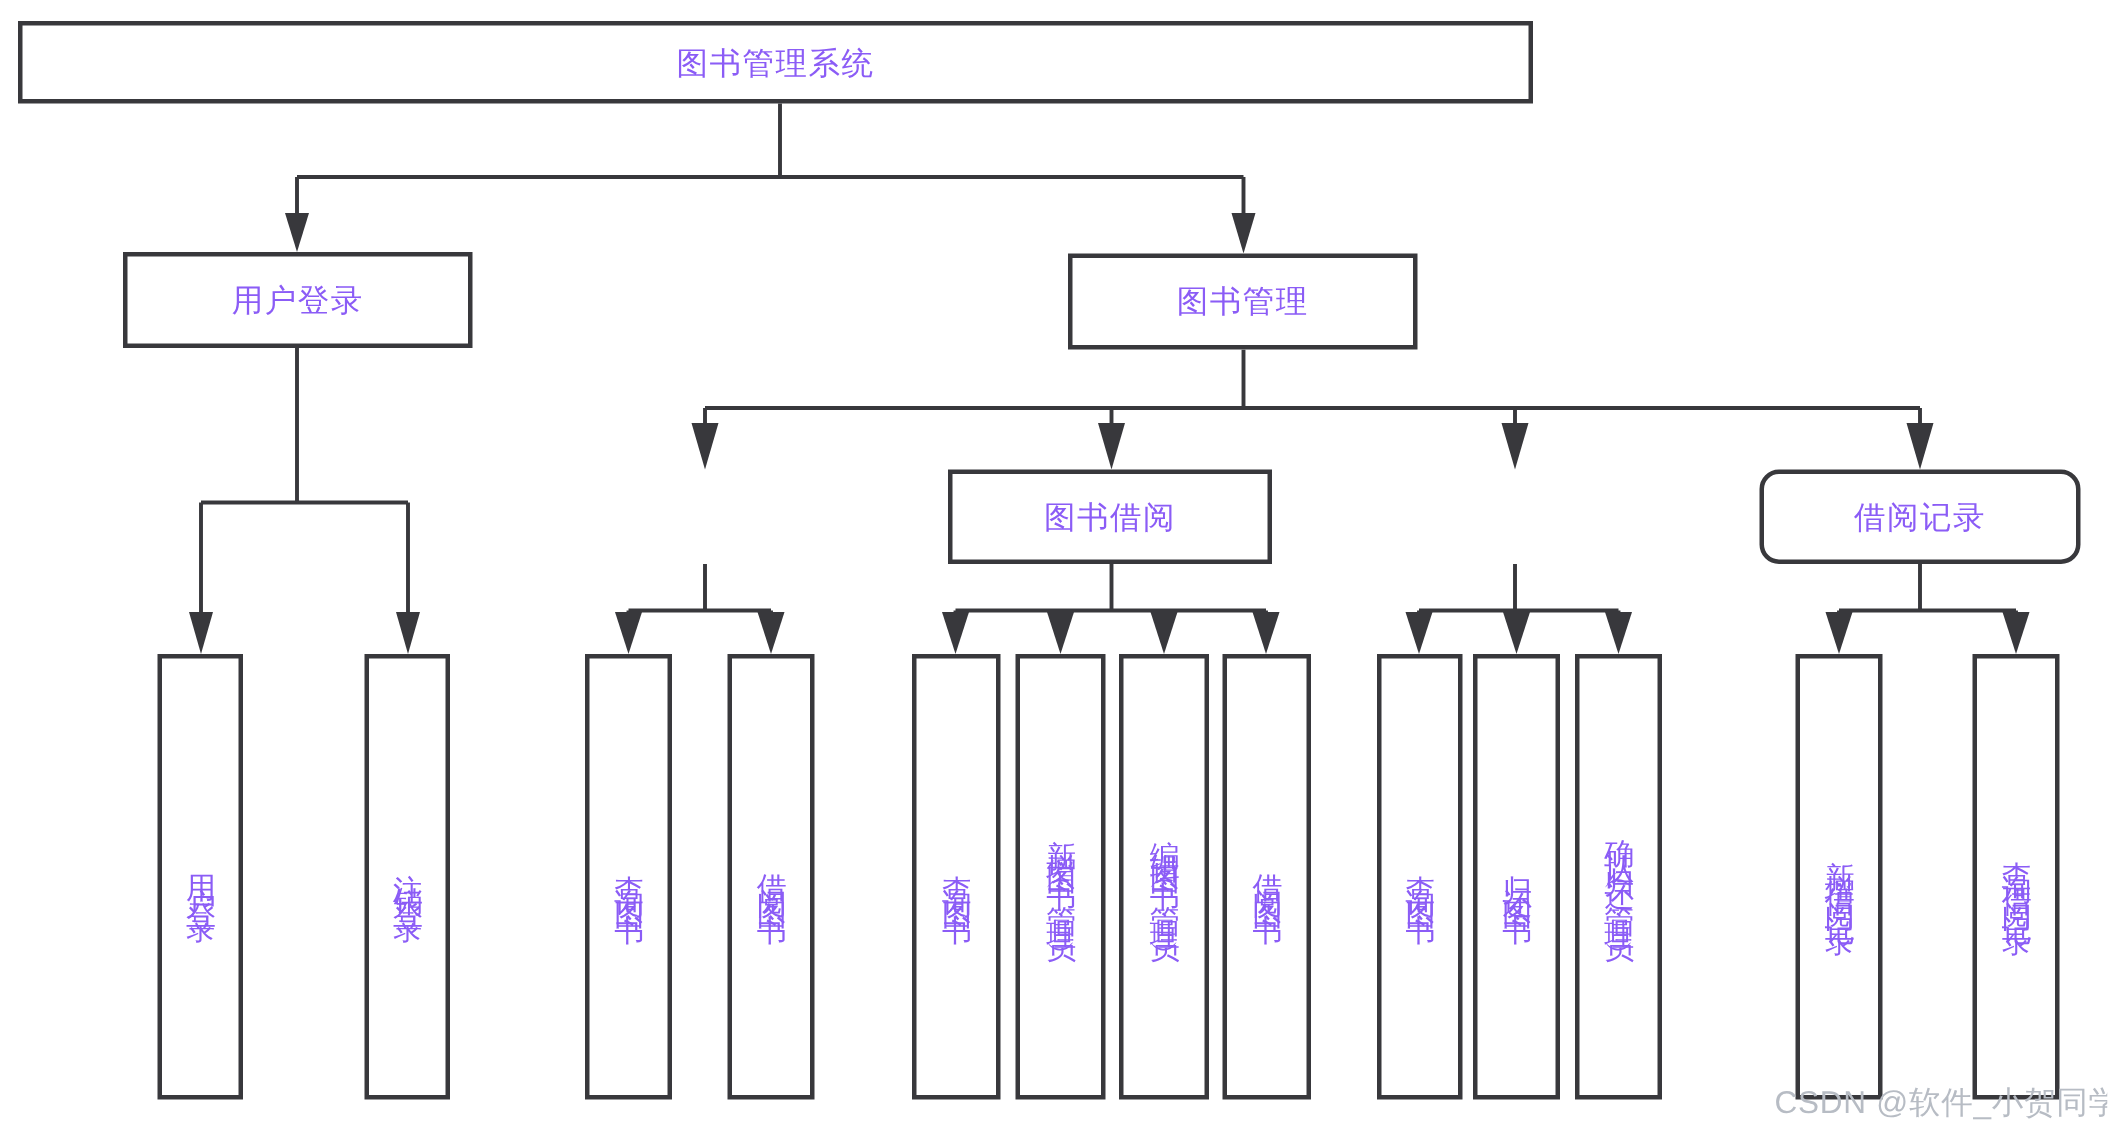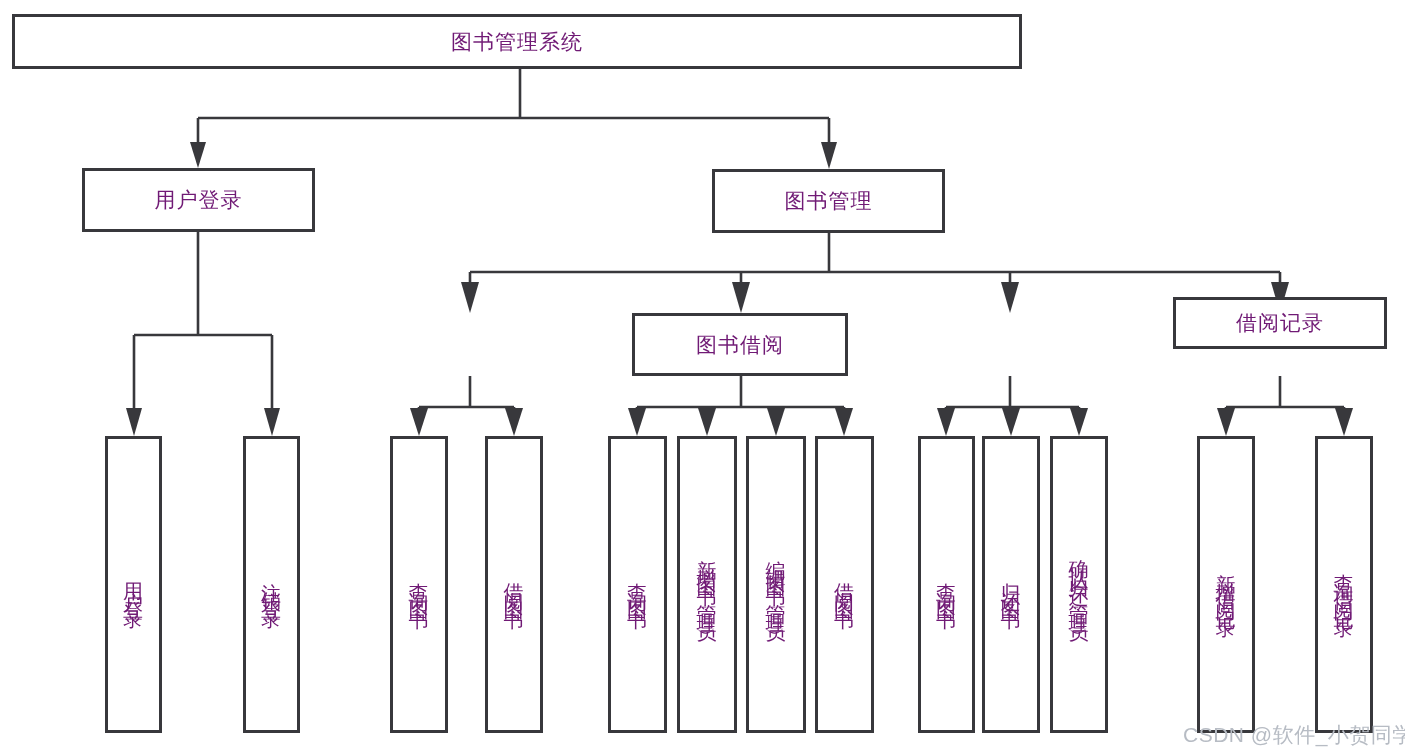--- a/index.html
+++ b/index.html
@@ -18,21 +18,21 @@
     z-index: 1;
   }
   .node {
     position: absolute;
     box-sizing: border-box;
     border: 3px solid #38383c;
     background: #ffffff;
     display: flex;
     align-items: center;
     justify-content: center;
-    color: #701a75;
+    color: #8b5cf6;
     z-index: 2;
   }
   .node .hlabel {
     font-size: 21px;
     letter-spacing: 1px;
     white-space: nowrap;
   }
   .leaf .vlabel {
     writing-mode: vertical-rl;
     text-orientation: mixed;
@@ -43,21 +43,21 @@
   }
   
   #node-root      { left: 12px;  top: 14px;  width: 1010px; height: 55px; }
   
   #node-user-login{ left: 82px;  top: 168px; width: 233px; height: 64px; }
   #node-book-mgmt { left: 712px; top: 169px; width: 233px; height: 64px; align-items: center; }
   
   #node-new-book  { left: 363px; top: 313px; width: 214px; height: 63px; }
   #node-borrow    { left: 632px; top: 313px; width: 216px; height: 63px; }
   #node-current   { left: 903px; top: 313px; width: 214px; height: 63px; }
-  #node-record    { left: 1173px;top: 297px; width: 214px; height: 52px; }
+  #node-record    { left: 1173px;top: 313px; width: 214px; height: 63px; border-radius: 13px; }
   
   .leaf { top: 436px; height: 297px; }
   #leaf-ul-login   { left: 105px;  width: 57px; }
   #leaf-ul-logout  { left: 243px;  width: 57px; }
   #leaf-nb-query   { left: 390px;  width: 58px; }
   #leaf-nb-borrow  { left: 485px;  width: 58px; }
   #leaf-bb-query   { left: 608px;  width: 59px; }
   #leaf-bb-add     { left: 677px;  width: 60px; }
   #leaf-bb-edit    { left: 746px;  width: 60px; }
   #leaf-bb-borrow  { left: 815px;  width: 59px; }

